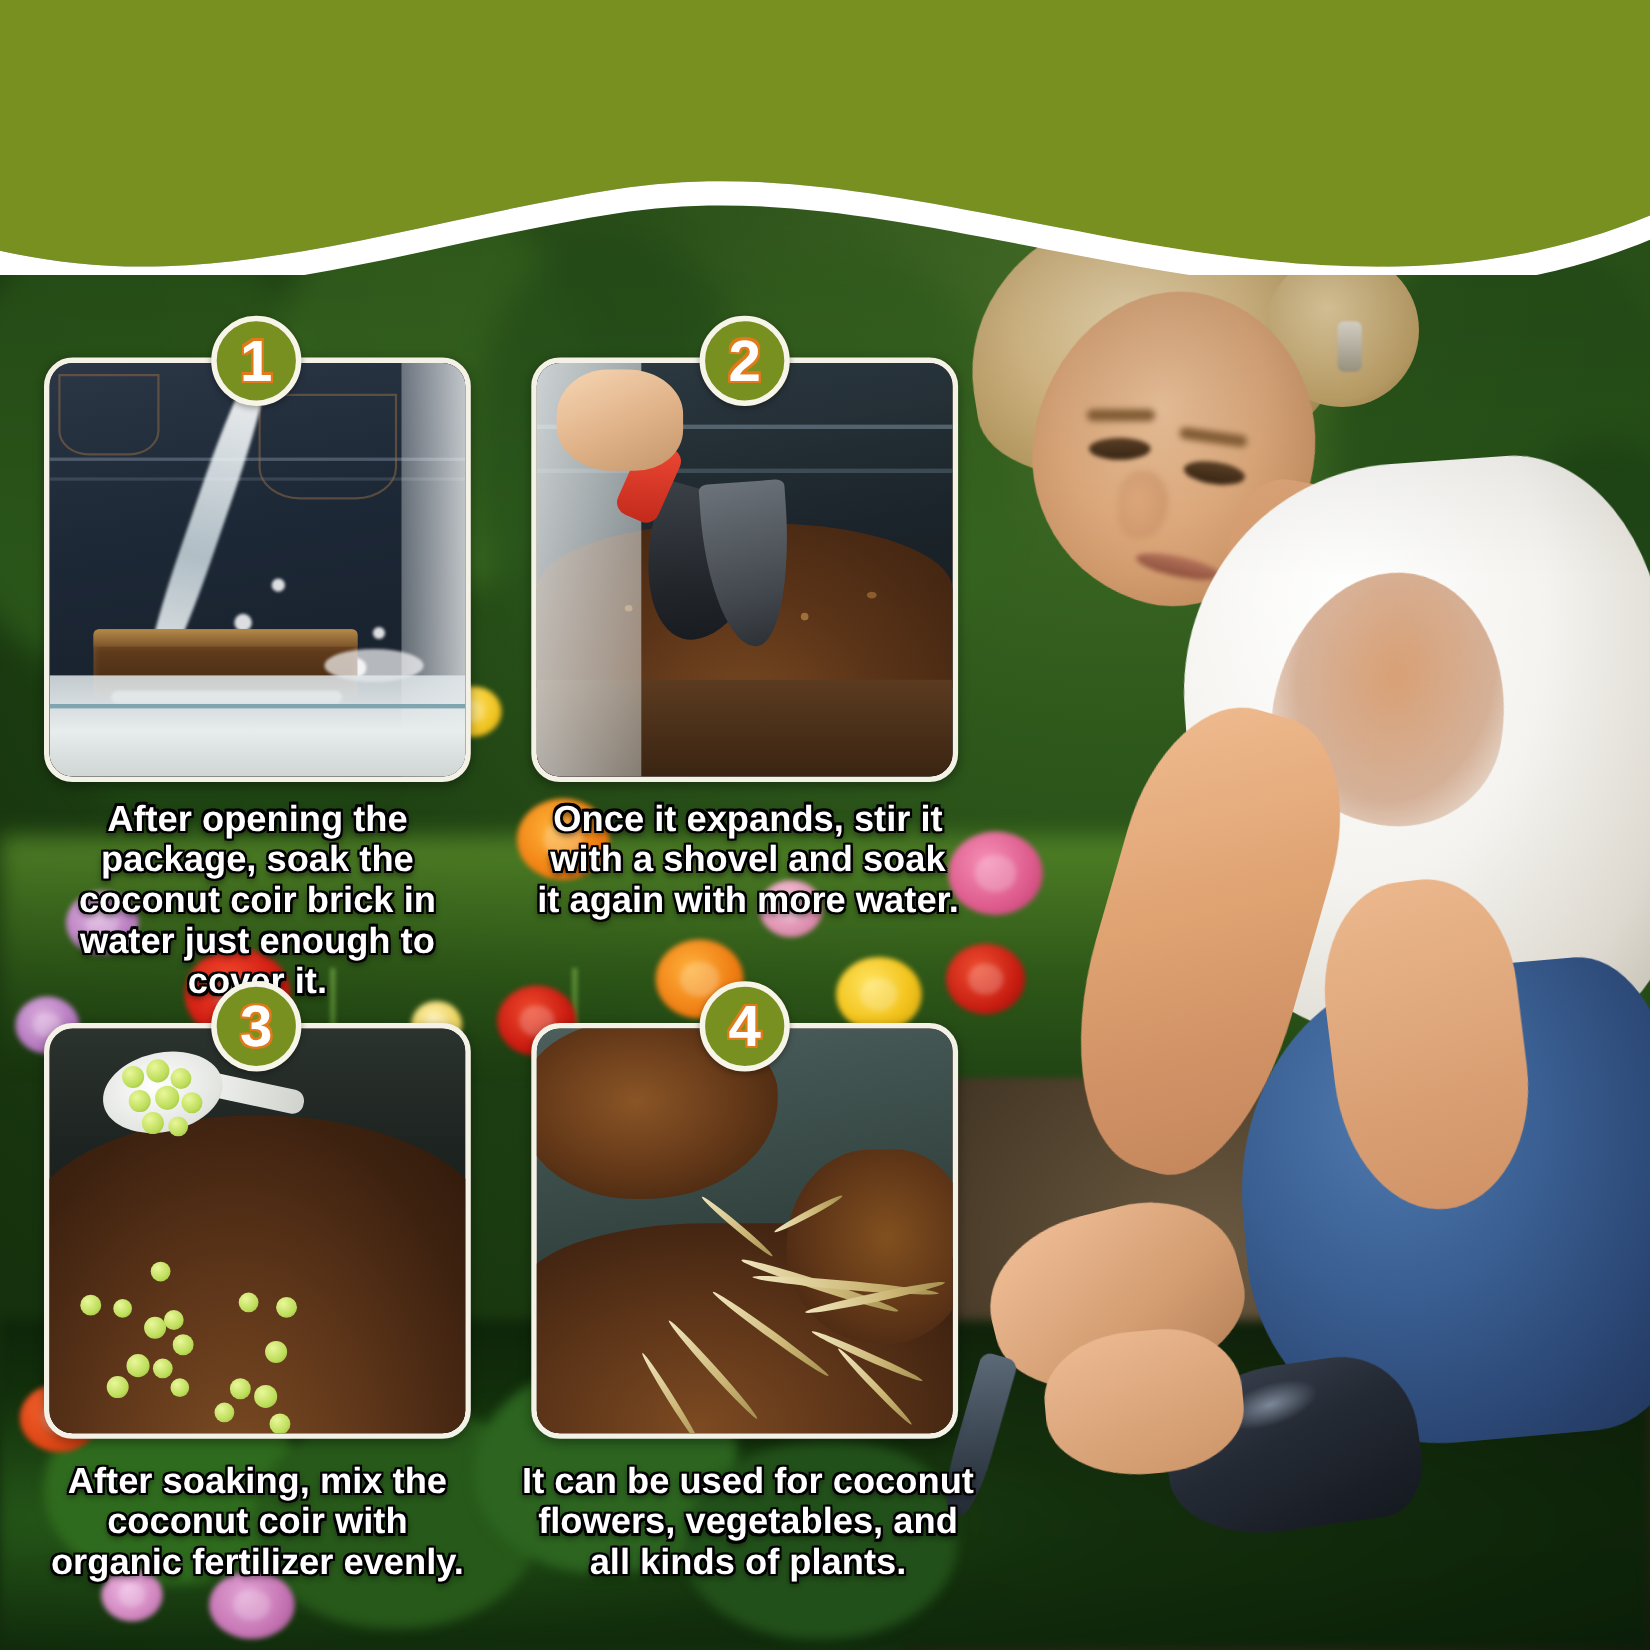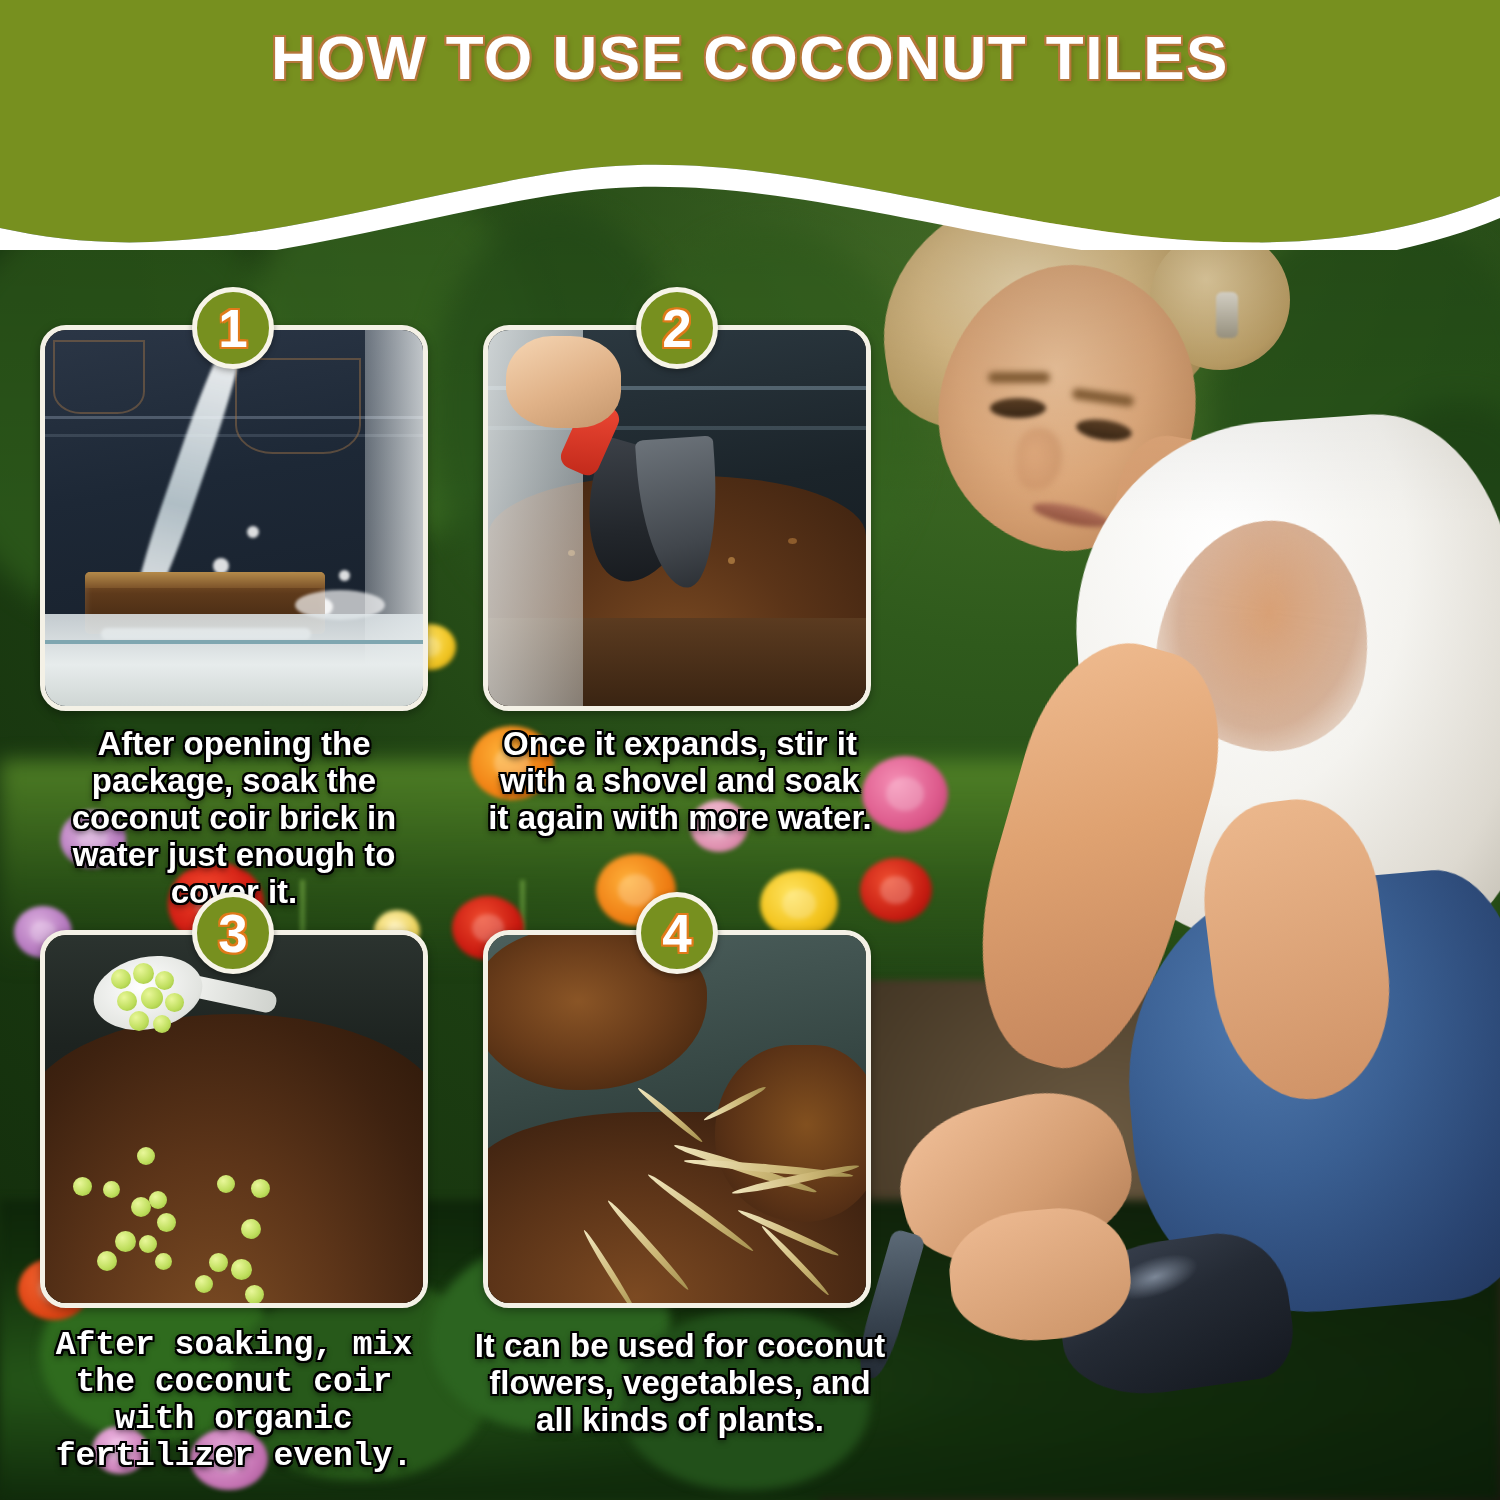--- a/index.html
+++ b/index.html
@@ -359,21 +359,20 @@
   <div class="fig dibber"></div>
 
   <div class="grad-dark-top"></div>
 </div>
 
 <div id="header-band">
   <svg width="1500" height="250" viewBox="0 0 1500 250">
     <path d="M0,0 H1500 V196 C1340,262 1180,248 1000,214 C830,182 700,150 560,172 C430,192 280,238 150,242 C96,244 46,238 0,228 Z" fill="#77901f"></path>
     <path d="M0,228 C46,238 96,244 150,242 C280,238 430,192 560,172 C700,150 830,182 1000,214 C1180,248 1340,262 1500,196 L1500,218 C1340,284 1180,270 1000,236 C830,204 700,172 560,194 C430,214 280,260 150,264 C96,266 46,260 0,250 Z" fill="#ffffff"></path>
   </svg>
-  <div id="title">HOW TO USE COCONUT TILES</div>
 </div>
 
 <div id="steps">
 
   <div class="step">
     <div class="card" style="left:40px;top:325px;width:388px;height:386px;">
       <div class="c1-jeans"></div>
       <div class="c1-seam" style="top:86px;"></div>
       <div class="c1-seam" style="top:104px;opacity:.55;"></div>
       <div class="c1-pocket" style="left:8px;top:10px;width:92px;height:74px;"></div>
@@ -450,21 +449,21 @@
       <div class="pellet" style="left:206px;top:244px;width:19px;height:19px;"></div>
       <div class="pellet" style="left:196px;top:284px;width:20px;height:20px;"></div>
       <div class="pellet" style="left:164px;top:318px;width:19px;height:19px;"></div>
       <div class="pellet" style="left:186px;top:324px;width:21px;height:21px;"></div>
       <div class="pellet" style="left:150px;top:340px;width:18px;height:18px;"></div>
       <div class="pellet" style="left:200px;top:350px;width:19px;height:19px;"></div>
     </div>
     <div class="badge" style="left:192px;top:892px;">
       <span>3</span>
     </div>
-    <div class="caption" style="left:34px;top:1328px;width:400px;font-family:Liberation Mono, monospace;">After soaking, mix the coconut coir with organic fertilizer evenly.</div>
+    <div class="caption" style="left:34px;top:1328px;width:400px;">After soaking, mix the coconut coir with organic fertilizer evenly.</div>
   </div>
 
   <div class="step">
     <div class="card" style="left:483px;top:930px;width:388px;height:378px;">
       <div class="c4-bg"></div>
       <div class="c4-clump"></div>
       <div class="c4-bottom"></div>
       <div class="c4-right"></div>
       <div class="root" style="left:186px;top:206px;width:150px;height:9px;transform:rotate(18deg);"></div>
       <div class="root" style="left:196px;top:222px;width:170px;height:8px;transform:rotate(5deg);"></div>

